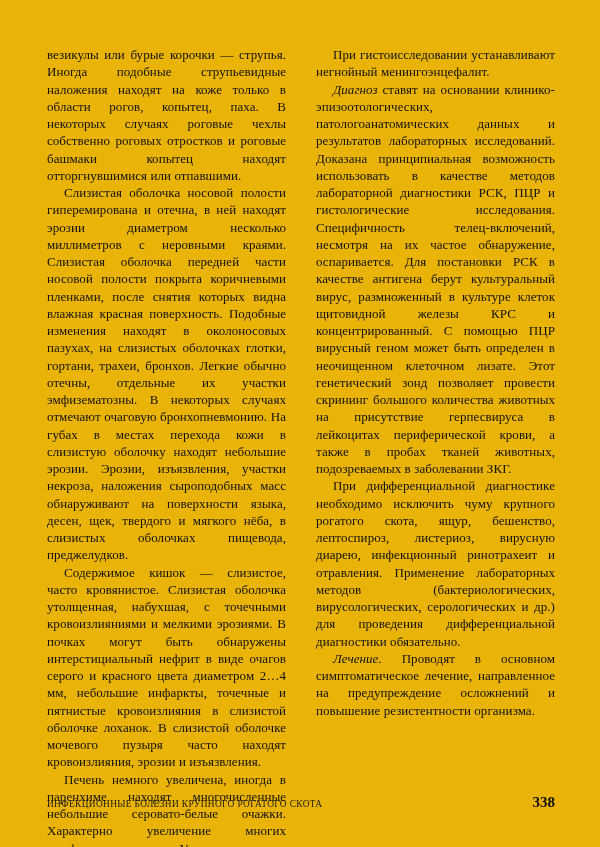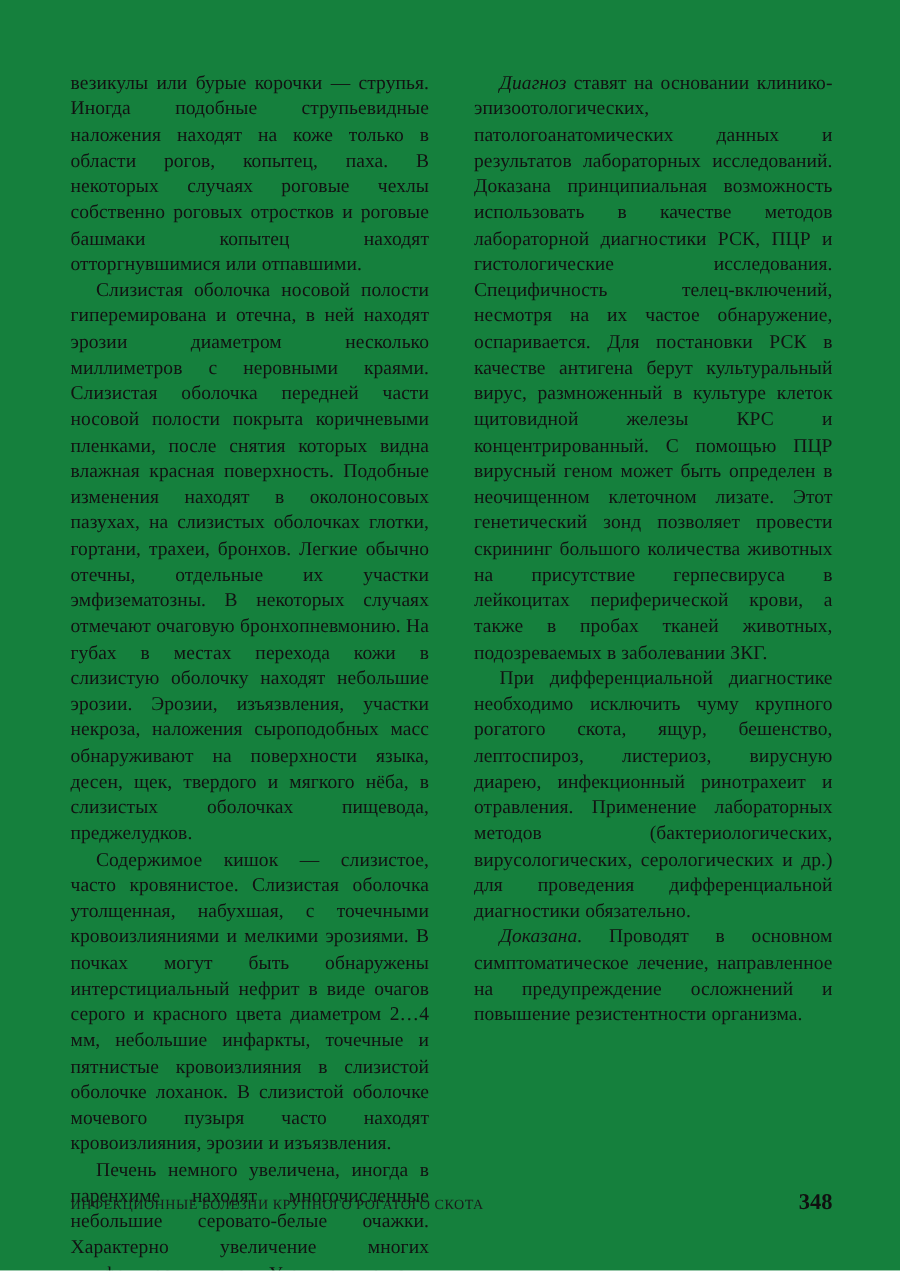--- a/index.html
+++ b/index.html
@@ -4,21 +4,21 @@
 <style>
   html, body {
     margin: 0;
     padding: 0;
     background: #ffffff;
   }
   .page {
     position: relative;
     width: 600px;
     height: 847px;
-    background: #15803d;
+    background: #eab308;
     overflow: hidden;
     font-family: "Liberation Serif", "DejaVu Serif", serif;
     color: #121212;
   }
   .columns {
     position: absolute;
     left: 47px;
     top: 46px;
     width: 508px;
     height: 735px;
@@ -74,25 +74,26 @@
   <div class="columns">
 
     <div class="col">
       <p class="cont">везикулы или бурые корочки — струпья. Иногда подобные струпьевидные наложения находят на коже только в области рогов, копытец, паха. В некоторых случаях роговые чехлы собственно роговых отростков и роговые башмаки копытец находят отторгнувшимися или отпавшими.</p>
       <p>Слизистая оболочка носовой полости гиперемирована и отечна, в ней находят эрозии диаметром несколько миллиметров с неровными краями. Слизистая оболочка передней части носовой полости покрыта коричневыми пленками, после снятия которых видна влажная красная поверхность. Подобные изменения находят в околоносовых пазухах, на слизистых оболочках глотки, гортани, трахеи, бронхов. Легкие обычно отечны, отдельные их участки эмфизематозны. В некоторых случаях отмечают очаговую бронхопневмонию. На губах в местах перехода кожи в слизистую оболочку находят небольшие эрозии. Эрозии, изъязвления, участки некроза, наложения сыроподобных масс обнаруживают на поверхности языка, десен, щек, твердого и мягкого нёба, в слизистых оболочках пищевода, преджелудков.</p>
       <p>Содержимое кишок — слизистое, часто кровянистое. Слизистая оболочка утолщенная, набухшая, с точечными кровоизлияниями и мелкими эрозиями. В почках могут быть обнаружены интерстициальный нефрит в виде очагов серого и красного цвета диаметром 2…4 мм, небольшие инфаркты, точечные и пятнистые кровоизлияния в слизистой оболочке лоханок. В слизистой оболочке мочевого пузыря часто находят кровоизлияния, эрозии и изъязвления.</p>
       <p>Печень немного увеличена, иногда в паренхиме находят многочисленные небольшие серовато-белые очажки. Характерно увеличение многих лимфатических узлов. Увеличенные узлы отеч-</p>
     </div>
 
     <div class="col">
+      <p>При гистоисследовании устанавливают негнойный менингоэнцефалит.</p>
       <p><em>Диагноз</em><span> ставят на основании клинико-эпизоотологических, патологоанатомических данных и результатов лабораторных исследований. Доказана принципиальная возможность использовать в качестве методов лабораторной диагностики РСК, ПЦР и гистологические исследования. Специфичность телец-включений, несмотря на их частое обнаружение, оспаривается. Для постановки РСК в качестве антигена берут культуральный вирус, размноженный в культуре клеток щитовидной железы КРС и концентрированный. С помощью ПЦР вирусный геном может быть определен в неочищенном клеточном лизате. Этот генетический зонд позволяет провести скрининг большого количества животных на присутствие герпесвируса в лейкоцитах периферической крови, а также в пробах тканей животных, подозреваемых в заболевании ЗКГ.</span></p>
       <p>При дифференциальной диагностике необходимо исключить чуму крупного рогатого скота, ящур, бешенство, лептоспироз, листериоз, вирусную диарею, инфекционный ринотрахеит и отравления. Применение лабораторных методов (бактериологических, вирусологических, серологических и др.) для проведения дифференциальной диагностики обязательно.</p>
-      <p><em>Доказана.</em><span> Проводят в основном симптоматическое лечение, направленное на предупреждение осложнений и повышение резистентности организма.</span></p>
+      <p><em>Лечение.</em><span> Проводят в основном симптоматическое лечение, направленное на предупреждение осложнений и повышение резистентности организма.</span></p>
     </div>
 
   </div>
 
   <div class="footer">
     <div class="footer-title">ИНФЕКЦИОННЫЕ БОЛЕЗНИ КРУПНОГО РОГАТОГО СКОТА</div>
-    <div class="footer-page">348</div>
+    <div class="footer-page">338</div>
   </div>
 
 </div>
 
 </body></html>

